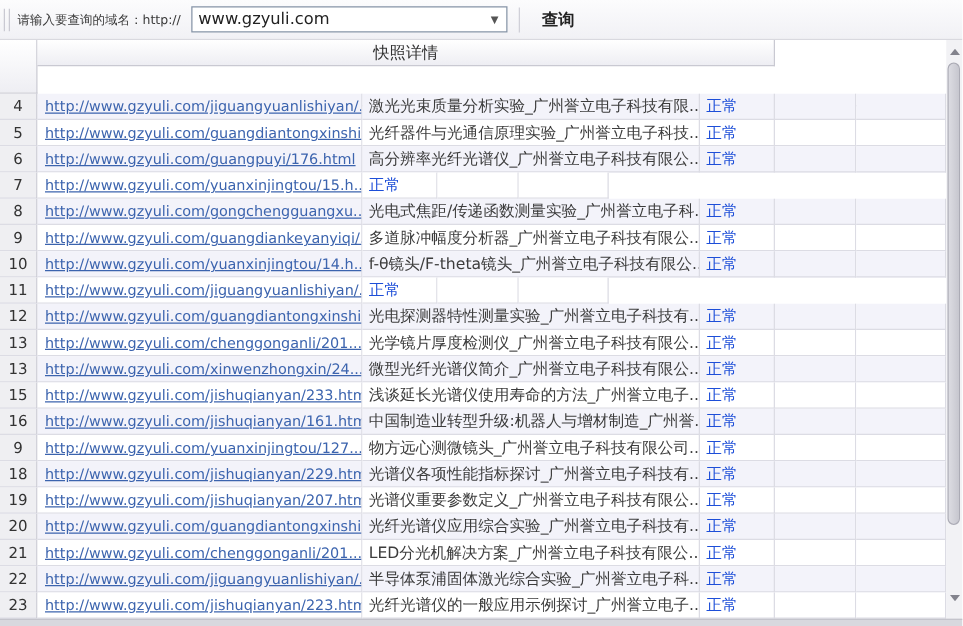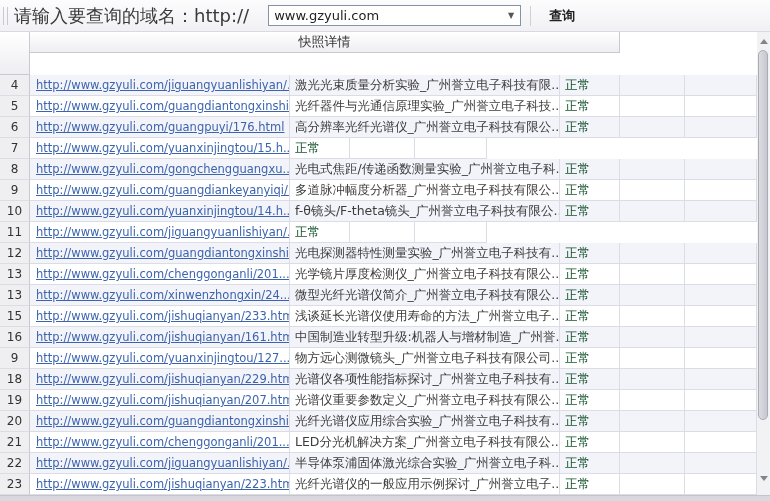--- a/index.html
+++ b/index.html
@@ -6,22 +6,22 @@
   html,body { width:770px; height:501px; overflow:hidden;
     font-family:"DejaVu Sans","Liberation Sans",sans-serif; background:#fff; }
   .app { position:relative; width:770px; height:501px; background:#fff; }
 
   
   .toolbar { position:absolute; left:0; top:0; width:770px; height:32px;
     background:linear-gradient(#fcfcfd,#f1f1f5); border-bottom:1px solid #d9d9df;
     display:flex; align-items:center; }
   .grip { width:5px; height:18px; margin:0 6px 0 3px;
     border-left:1px solid #c9c9d2; border-right:1px solid #c9c9d2; }
-  .tb-label { font-size:18px; color:#3a3a3a; white-space:nowrap; }
-  .combo { position:relative; width:253px; height:21px; margin-left:19px;
+  .tb-label { font-size:10px; color:#3a3a3a; white-space:nowrap; }
+  .combo { position:relative; width:253px; height:21px; margin-left:8px;
     background:#fff; border:1px solid #8593a6; display:flex; align-items:center; }
   .combo-value { flex:1; font-size:13px; color:#222; padding-left:5px;
     white-space:nowrap; overflow:hidden; }
   .combo-arrow { width:18px; text-align:center; font-size:8px; color:#555;
     cursor:default; }
   .tb-sep { width:1px; height:20px; background:#d0d0d8; margin:0 10px 0 9px; }
   .query-btn { font-size:13px; font-weight:bold; color:#222; background:transparent;
     border:none; padding:4px 8px; cursor:pointer; }
 
   
@@ -42,21 +42,21 @@
   .trow:nth-child(odd) .c { background:#f3f3fa; }
   .c { border-right:1px solid #dcdce4; border-bottom:1px solid #dcdce4;
     font-size:12px; display:flex; align-items:center; overflow:hidden;
     white-space:nowrap; }
   .c.num { width:30px; background:#efeff2 !important; justify-content:center;
     color:#333; border-right:1px solid #c9c9d2; font-size:12px; }
   .c.url { width:260px; padding-left:6px; }
   .c.url a { font-size:11.5px; color:#3c64ae; text-decoration:underline;
     white-space:nowrap; cursor:pointer; }
   .c.title { width:270px; padding-left:5px; color:#3c3c3c; font-size:12.5px; }
-  .c.status { width:60px; padding-left:5px; color:#14532d; font-size:12.5px; }
+  .c.status { width:60px; padding-left:5px; color:#1d4ed8; font-size:12.5px; }
   .c.view { width:65px; }
   .c.rediag { width:72px; }
 
   
   .vscroll { position:absolute; right:0; top:32px; width:13px; height:464px;
     background:#f2f2f5; }
   .sb-btn { position:absolute; left:0; width:13px; height:15px;
     display:flex; align-items:center; justify-content:center; }
   .sb-up { top:2px; } .sb-down { bottom:10px; }
   .arrow-up { width:0; height:0; border-left:4px solid transparent;

